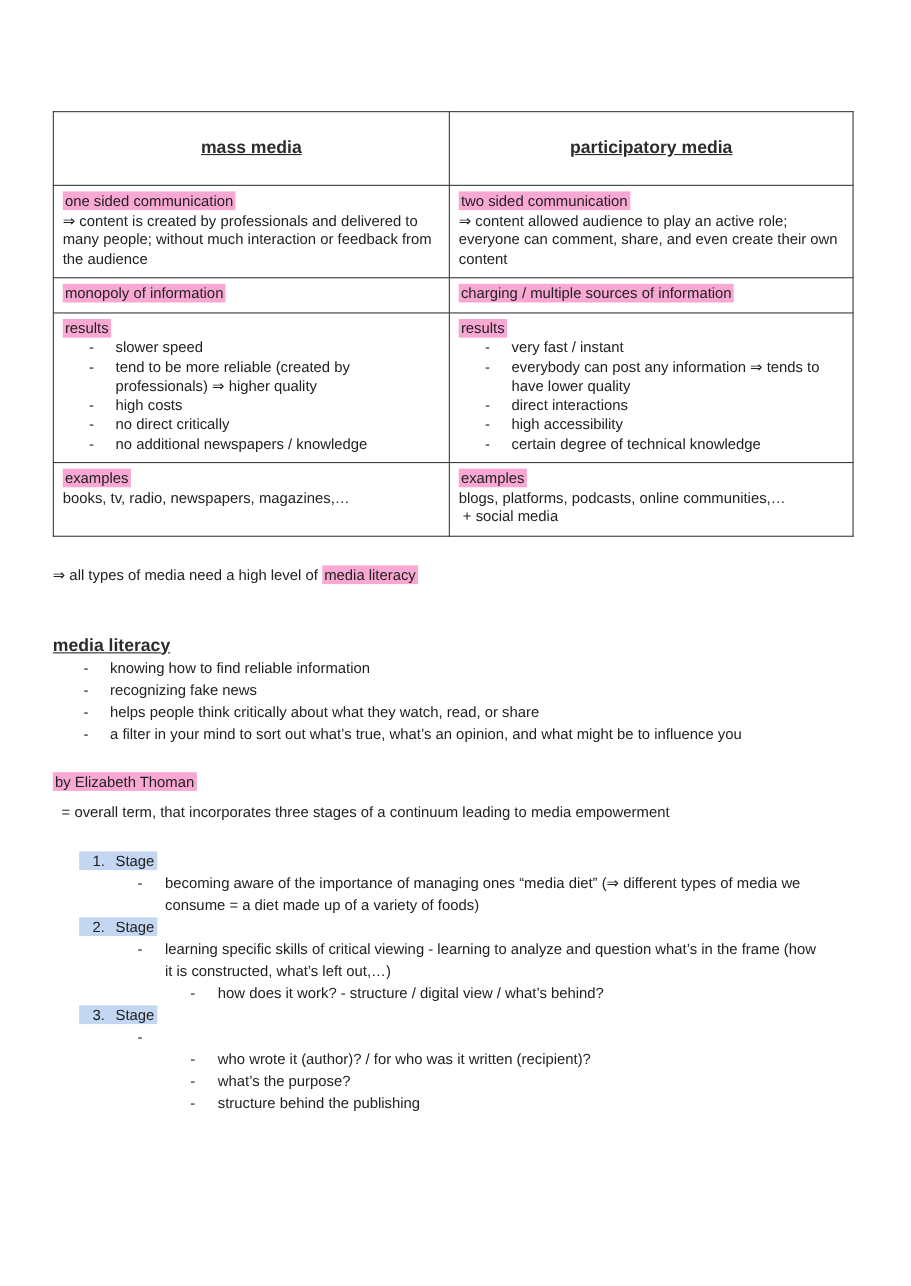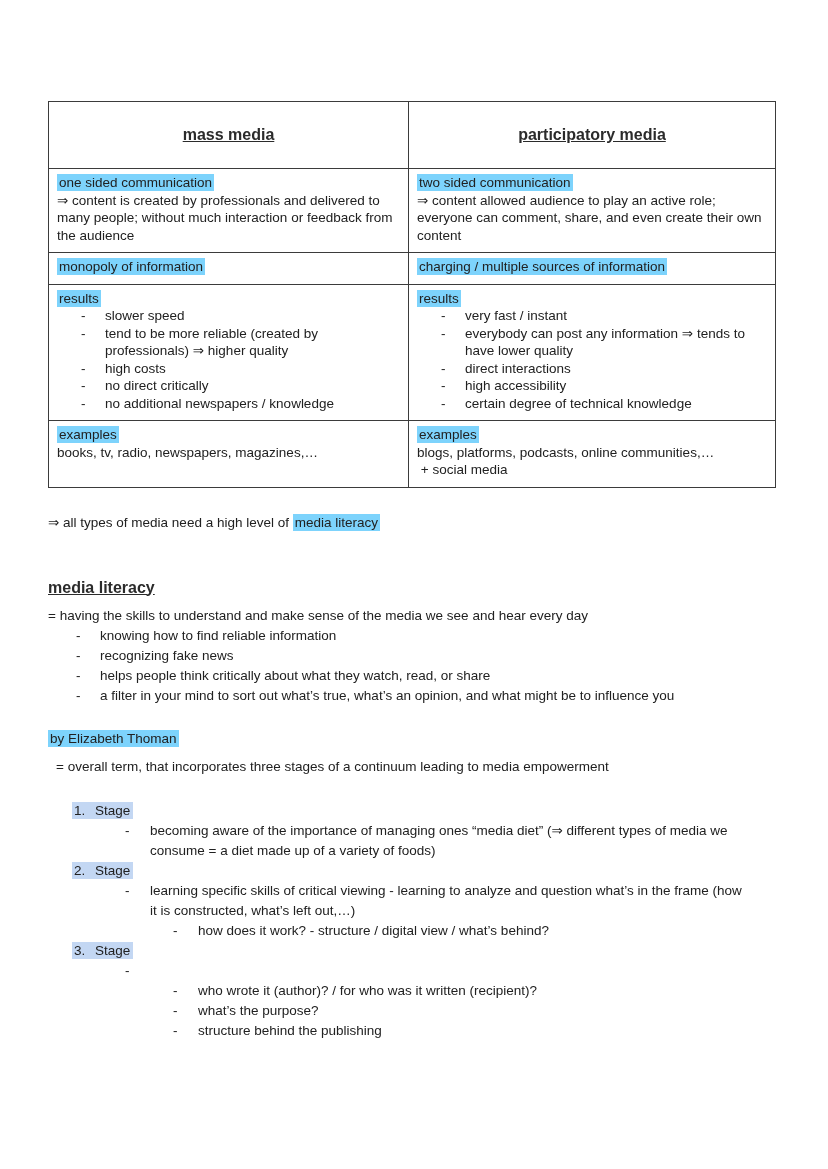--- a/index.html
+++ b/index.html
@@ -2,21 +2,21 @@
 <html><head>
 <meta charset="utf-8">
 <style>
   * { box-sizing: border-box; }
   html,body { margin:0; padding:0; background:#ffffff; }
   .page {
     width: 828px; height: 1125px; background:#ffffff; overflow:hidden;
     font-family: "Liberation Sans", sans-serif; color:#212121;
     padding: 101px 52px 0 48px; position: relative;
   }
-  .hl { background:#7dd3fc; padding:1px 2px;margin-top:42px; }
+  .hl { background:#f9a8d4; padding:1px 2px;margin-top:42px; }
 
   
   table.cmp { width:728px; border-collapse:collapse; table-layout:fixed; }
   table.cmp th, table.cmp td { border:1.5px solid #3b3b3b; }
   table.cmp th {
     height:67px; font-size:16px; font-weight:bold; text-decoration:underline;
     text-align:center; vertical-align:middle; color:#2b2b2b;
   }
   table.cmp col.c1 { width:360px; }
   table.cmp td { padding:5px 8px 8px 8px; vertical-align:top; font-size:13.5px; line-height:17.5px; }
@@ -38,21 +38,21 @@
   ul.doc-list { list-style:none; margin:0; padding:0; font-size:13.5px; line-height:20px; }
   ul.doc-list li { display:flex; }
   ul.doc-list .dash { flex:none; width:24px; margin-left:28px; }
   ul.doc-list .txt { flex:1; max-width:660px; }
   .author { margin:23px 0 0 0; font-size:13.5px; line-height:20px; }
   .authordef { margin:8px; font-size:13.5px; line-height:20px; }
 
   
   ol.stages { list-style:none; margin:24px 0 0 0; padding:0 0 0 24px; font-size:13.5px; line-height:20px; }
   .stage-head { }
-  .stage-hl { background:#c3d7f3; padding:1px 3px 1px 2px; }
+  .stage-hl { background:#c3d7f3; padding:1px 3px 1px 12px; }
   .stage-num { display:inline-block; width:21px; }
   ul.stage-points { list-style:none; margin:0; padding:0; }
   ul.stage-points li { display:flex; }
   ul.stage-points .dash { flex:none; width:25px; margin-left:53px; }
   ul.stage-points li.sub .dash { margin-left:101px; }
   ul.stage-points .txt { max-width:600px; }
 </style>
 </head>
 <body>
 
@@ -151,21 +151,20 @@
             <div class="cell-body"> + social media</div>
           </td>
         </tr>
       </tbody>
   </table>
 
   <p class="doc-line conclusion"><span>⇒ all types of media need a high level of </span><span class="hl">media literacy</span></p>
 
   <h2 class="heading">media literacy</h2>
 
-  <p class="definition">=  having the skills to understand and make sense of the media we see and hear every day</p>
 
   <ul class="doc-list" id="ml-bullets">
       <li>
         <span class="dash">-</span>
         <span class="txt">knowing how to find reliable information</span>
       </li>
       <li>
         <span class="dash">-</span>
         <span class="txt">recognizing fake news</span>
       </li>

